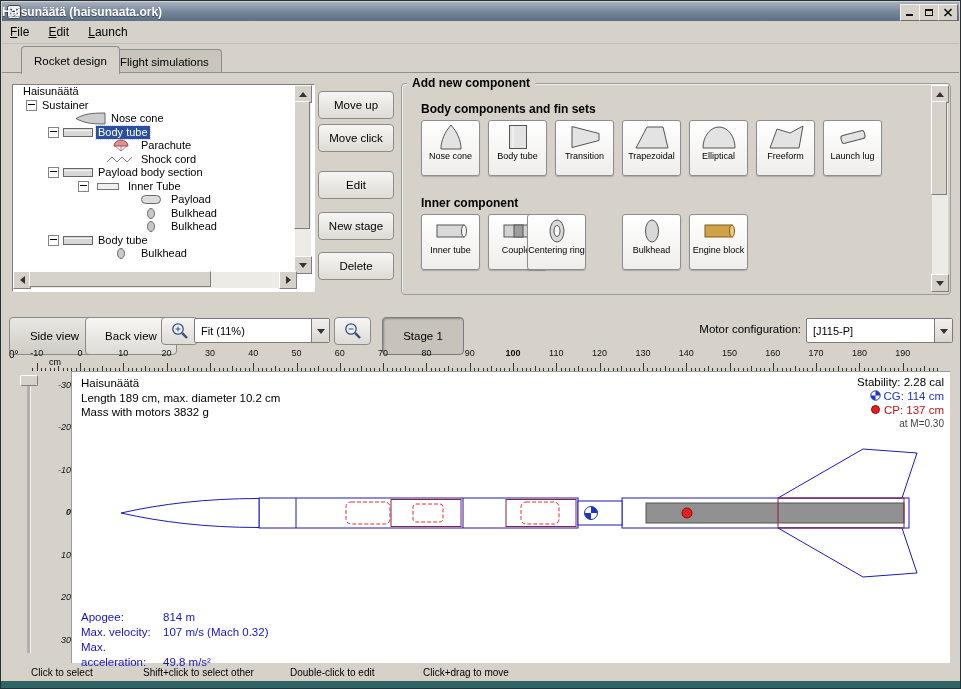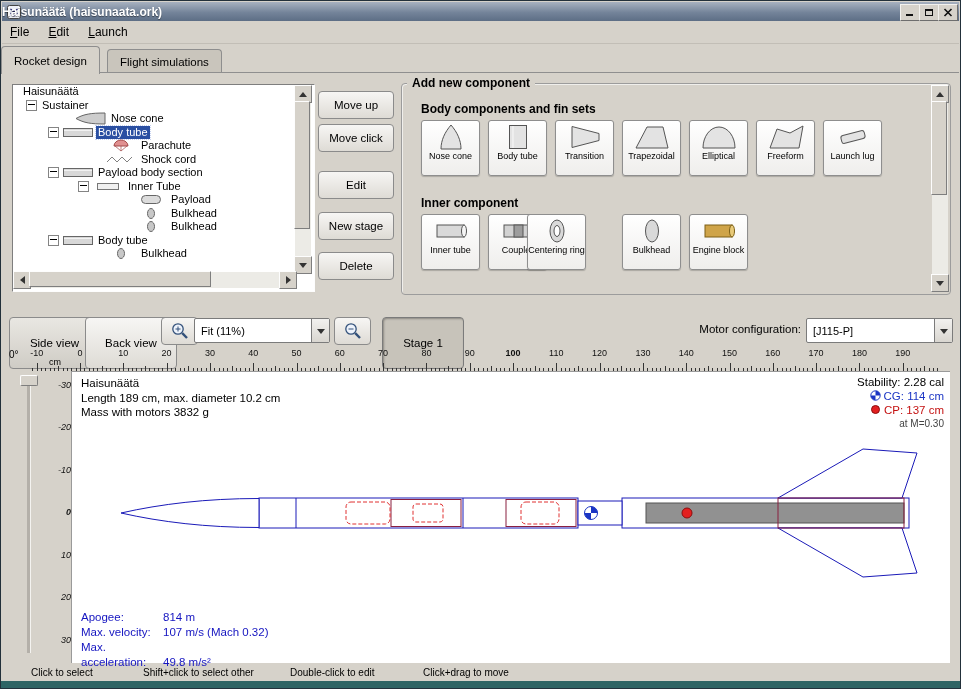--- a/index.html
+++ b/index.html
@@ -17,21 +17,21 @@
     border:1px solid;border-color:#f3f2ef #6e6e6e #6e6e6e #f3f2ef;
     display:flex;align-items:center;justify-content:center;}
   
   #menubar{left:1px;top:20px;width:957px;height:22px;background:#d6d2ca;border-bottom:1px solid #c2beb6;}
   .menu-item{display:inline-block;padding:4px 8px 3px 8px;font-size:12px;}
   .menu-item::first-letter{text-decoration:underline;}
   
   .pane-line{left:1px;top:71px;width:957px;height:1px;background:#8f8f8f;z-index:1;}
   .tab{position:absolute;display:flex;align-items:center;padding:0 12px;font-size:11.5px;
     border:1px solid #8e8e8e;border-bottom:none;border-radius:4px 4px 0 0;}
-  .tab.active{left:0;top:45px;height:27px;background:#d6d2ca;z-index:2;}
+  .tab.active{left:20px;top:45px;height:27px;background:#d6d2ca;z-index:2;}
   .tab.inactive{left:106px;top:48px;height:23px;background:#c9c5bc;z-index:0;}
 
   
   #tree-panel{left:11px;top:83px;width:301px;height:206px;background:#fff;
     border:1px solid;border-color:#7e7e7e #fdfdfd #fdfdfd #7e7e7e;}
   #tree-view{left:12px;top:84px;width:281px;height:187px;overflow:hidden;background:#fff;}
   .trow{height:13.5px;line-height:13px;display:flex;align-items:center;white-space:nowrap;}
   .texp{width:9px;height:9px;border:1px solid #848484;background:#fff;position:relative;
     margin-right:3px;flex:none;}
   .texp::before{content:"";position:absolute;left:1px;right:1px;top:3px;height:1px;background:#000;}
@@ -61,21 +61,21 @@
   .section-label{position:absolute;font-weight:bold;font-size:12px;}
   .pal-btn{position:absolute;width:57px;height:54px;border:1px solid #8e8e8e;border-radius:3px;
     background:linear-gradient(#ffffff,#efeeec);display:flex;flex-direction:column;align-items:center;
     justify-content:flex-start;box-shadow:0 1px 1px rgba(0,0,0,.2);}
   .pal-ico{height:30px;display:flex;align-items:center;justify-content:center;margin-top:1px;}
   .pal-label{font-size:9px;line-height:1.08;text-align:center;}
 
   
   .tbtn{position:absolute;top:316px;height:26px;border:1px solid #8b8b8b;border-radius:4px;
     background:linear-gradient(#f7f6f4,#dedbd5);font-size:11.5px;display:flex;align-items:center;
-    justify-content:center;padding:12px 10px;}
+    justify-content:center;padding:5px 10px;}
   .tbtn.icon{padding:0 4px;}
   .tbtn.activeview{background:linear-gradient(#e9e7e2,#cfccc5);}
   .tbtn.pressed{background:#c7c3ba;box-shadow:inset 1px 1px 2px rgba(0,0,0,.3);border-color:#7b7b7b;}
   .combo{position:absolute;height:23px;background:#fff;border:1px solid #7b7b7b;border-radius:2px;
     display:flex;align-items:center;}
   .combo-text{flex:1;padding:0 6px;font-size:11px;white-space:nowrap;overflow:hidden;}
   .combo-arrow{width:17px;height:100%;border-left:1px solid #7b7b7b;
     background:linear-gradient(#f2f1ef,#d9d6d0);display:flex;align-items:center;justify-content:center;}
   .combo-arrow::after{content:"";border:4px solid transparent;border-top:5px solid #333;margin-top:5px;}
   #motor-label{top:322px;font-size:11.5px;}

